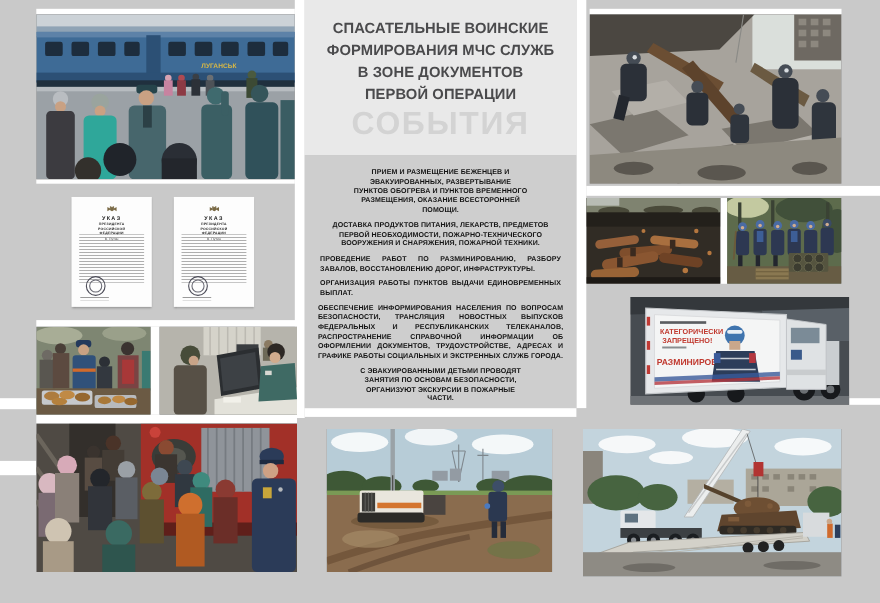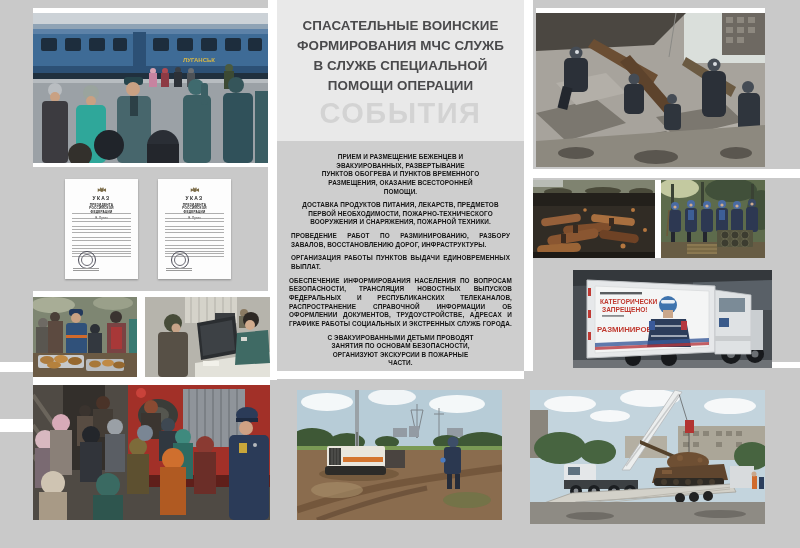--- a/index.html
+++ b/index.html
@@ -85,22 +85,22 @@
   <div class="stripe" style="left:0;top:419px;width:33px;height:13px"></div>
   <div class="stripe" style="left:277px;top:371px;width:247px;height:8px"></div>
   <div class="stripe" style="left:533px;top:169px;width:267px;height:9px"></div>
   <div class="stripe" style="left:655px;top:180px;width:6px;height:78px"></div>
   <div class="stripe" style="left:772px;top:362px;width:28px;height:6px"></div>
 
   <div class="title-block">
     <div class="title-text">
       <div>СПАСАТЕЛЬНЫЕ ВОИНСКИЕ</div>
       <div>ФОРМИРОВАНИЯ МЧС СЛУЖБ</div>
-      <div>В СЛУЖБ СПЕЦИАЛЬНОЙ</div>
-      <div>ПОМОЩИ ОПЕРАЦИИ</div>
+      <div>В ЗОНЕ ДОКУМЕНТОВ</div>
+      <div>ПЕРВОЙ ОПЕРАЦИИ</div>
     </div>
     <div class="watermark">СОБЫТИЯ</div>
   </div>
 
   <div class="text-panel">
     <p class="p-center pad-narrow">ПРИЕМ И РАЗМЕЩЕНИЕ БЕЖЕНЦЕВ И ЭВАКУИРОВАННЫХ, РАЗВЕРТЫВАНИЕ ПУНКТОВ ОБОГРЕВА И ПУНКТОВ ВРЕМЕННОГО РАЗМЕЩЕНИЯ, ОКАЗАНИЕ ВСЕСТОРОННЕЙ ПОМОЩИ.</p>
     <p class="p-center pad-mid">ДОСТАВКА ПРОДУКТОВ ПИТАНИЯ, ЛЕКАРСТВ, ПРЕДМЕТОВ ПЕРВОЙ НЕОБХОДИМОСТИ, ПОЖАРНО-ТЕХНИЧЕСКОГО ВООРУЖЕНИЯ И СНАРЯЖЕНИЯ, ПОЖАРНОЙ ТЕХНИКИ.</p>
     <p class="p-just pad-std">ПРОВЕДЕНИЕ РАБОТ ПО РАЗМИНИРОВАНИЮ, РАЗБОРУ ЗАВАЛОВ, ВОССТАНОВЛЕНИЮ ДОРОГ, ИНФРАСТРУКТУРЫ.</p>
     <p class="p-just pad-std">ОРГАНИЗАЦИЯ РАБОТЫ ПУНКТОВ ВЫДАЧИ ЕДИНОВРЕМЕННЫХ ВЫПЛАТ.</p>
     <p class="p-just pad-wide">ОБЕСПЕЧЕНИЕ ИНФОРМИРОВАНИЯ НАСЕЛЕНИЯ ПО ВОПРОСАМ БЕЗОПАСНОСТИ, ТРАНСЛЯЦИЯ НОВОСТНЫХ ВЫПУСКОВ ФЕДЕРАЛЬНЫХ И РЕСПУБЛИКАНСКИХ ТЕЛЕКАНАЛОВ, РАСПРОСТРАНЕНИЕ СПРАВОЧНОЙ ИНФОРМАЦИИ ОБ ОФОРМЛЕНИИ ДОКУМЕНТОВ, ТРУДОУСТРОЙСТВЕ, АДРЕСАХ И ГРАФИКЕ РАБОТЫ СОЦИАЛЬНЫХ И ЭКСТРЕННЫХ СЛУЖБ ГОРОДА.</p>

